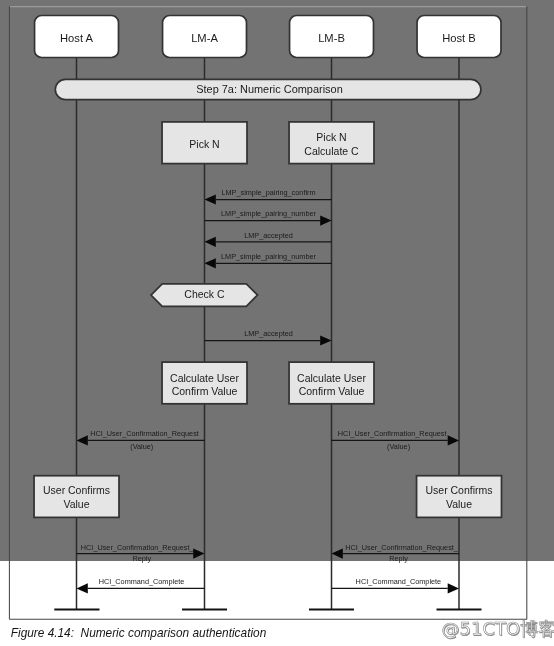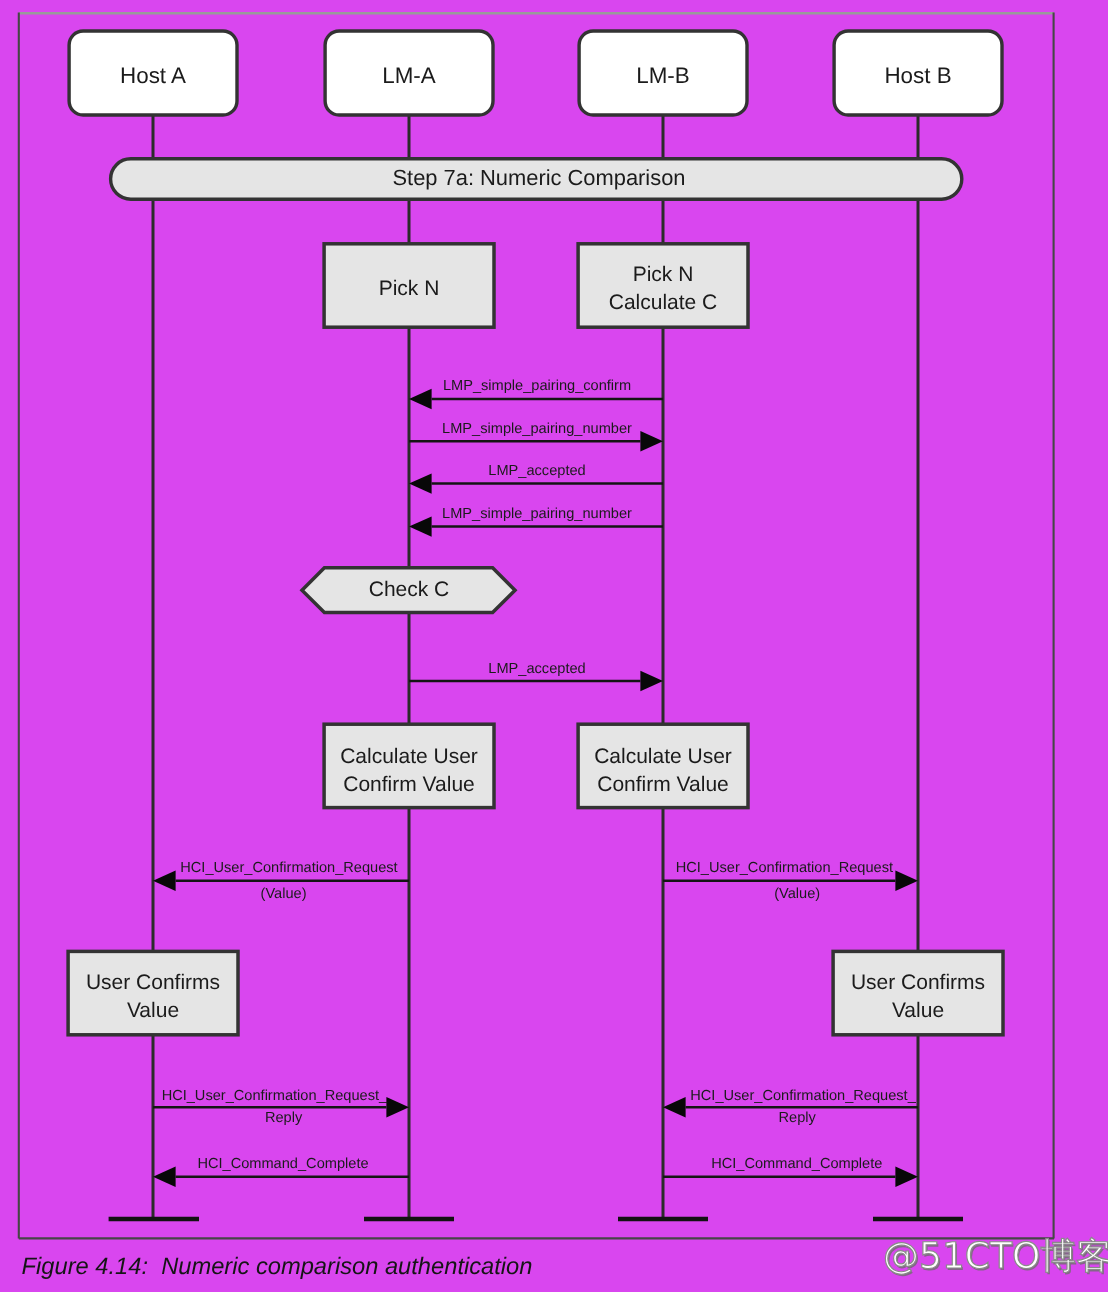--- a/index.html
+++ b/index.html
@@ -9,22 +9,22 @@
     width: 554px;
     height: 646px;
     background: #ffffff;
     font-family: "Liberation Sans", sans-serif;
     overflow: hidden;
     -webkit-font-smoothing: antialiased;
   }
   #page {
     position: relative;
     width: 554px;
-    height: 646px;
-    background: #d946ef;
+    height: 561px;
+    background: #737373;
   }
   svg.diagram {
     position: absolute;
     left: 0;
     top: 0;
     width: 554px;
     height: 646px;
     display: block;
     shape-rendering: geometricPrecision;
   }

